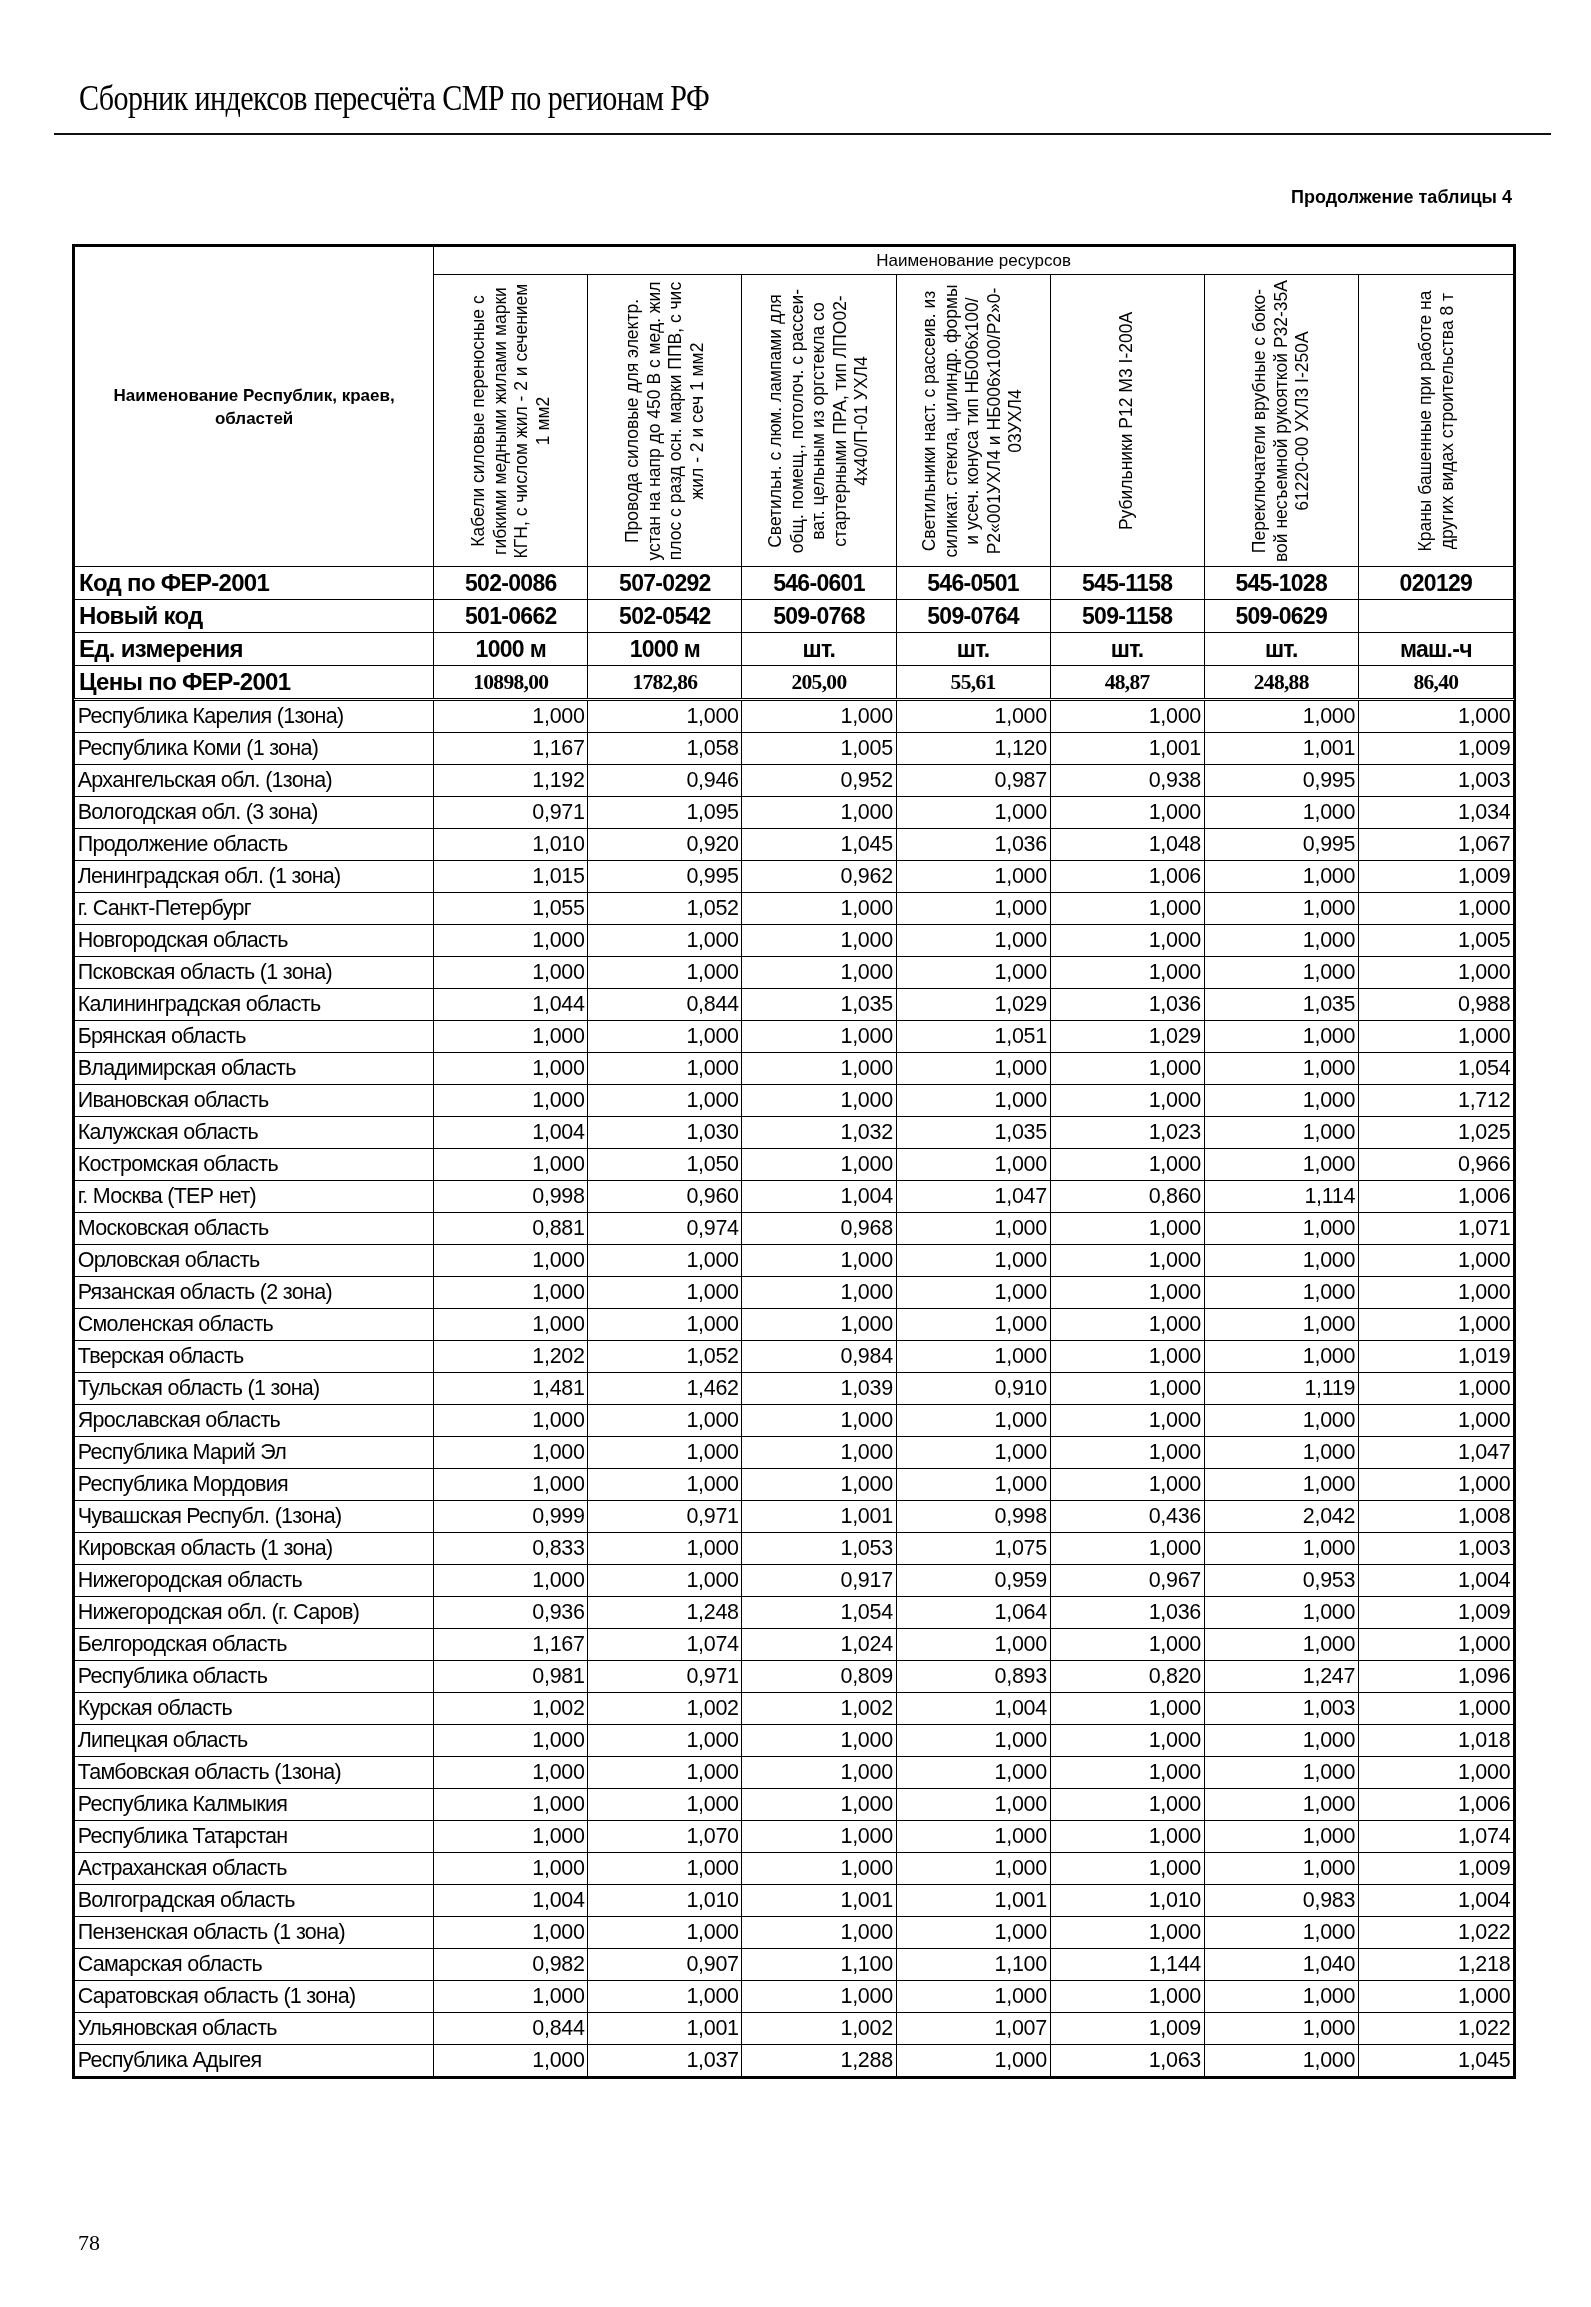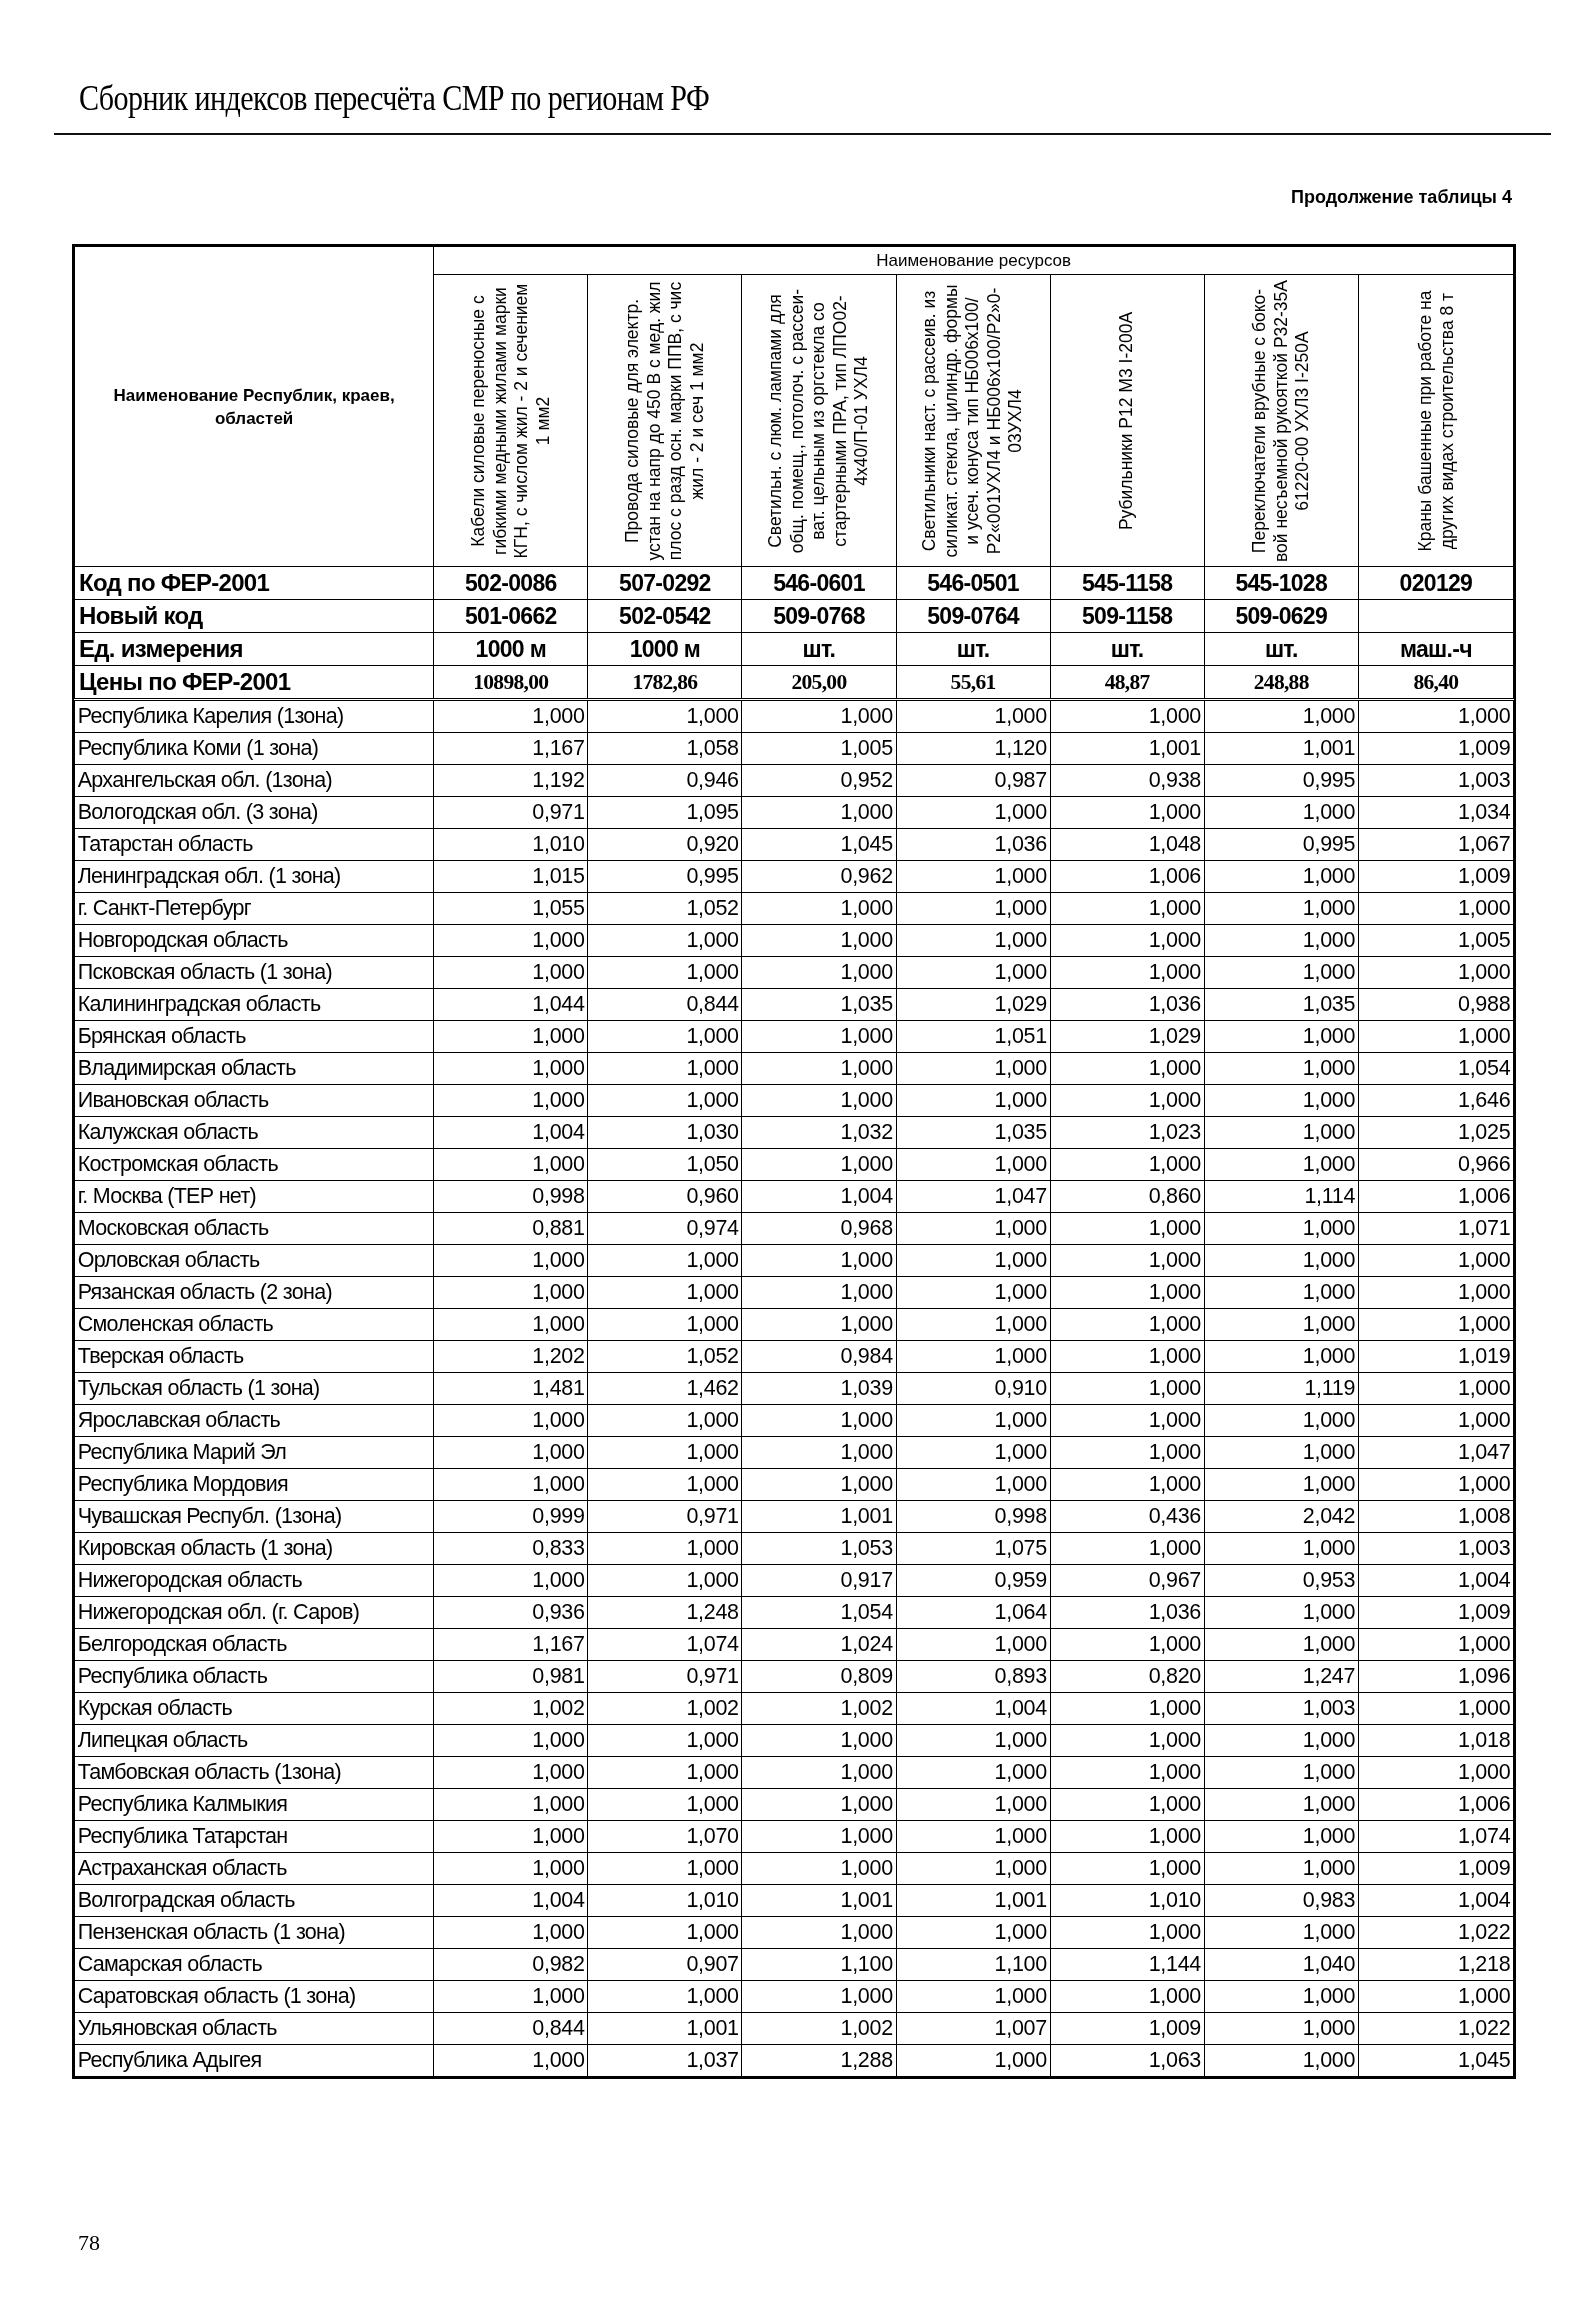--- a/index.html
+++ b/index.html
@@ -172,21 +172,21 @@
           <td class="label">Вологодская обл. (3 зона)</td>
           <td class="v">0,971</td>
           <td class="v">1,095</td>
           <td class="v">1,000</td>
           <td class="v">1,000</td>
           <td class="v">1,000</td>
           <td class="v">1,000</td>
           <td class="v">1,034</td>
         </tr>
         <tr class="row">
-          <td class="label">Татарстан область</td>
+          <td class="label">Продолжение область</td>
           <td class="v">1,010</td>
           <td class="v">0,920</td>
           <td class="v">1,045</td>
           <td class="v">1,036</td>
           <td class="v">1,048</td>
           <td class="v">0,995</td>
           <td class="v">1,067</td>
         </tr>
         <tr class="row">
           <td class="label">Ленинградская обл. (1 зона)</td>
@@ -259,21 +259,21 @@
           <td class="v">1,054</td>
         </tr>
         <tr class="row">
           <td class="label">Ивановская область</td>
           <td class="v">1,000</td>
           <td class="v">1,000</td>
           <td class="v">1,000</td>
           <td class="v">1,000</td>
           <td class="v">1,000</td>
           <td class="v">1,000</td>
-          <td class="v">1,646</td>
+          <td class="v">1,712</td>
         </tr>
         <tr class="row">
           <td class="label">Калужская область</td>
           <td class="v">1,004</td>
           <td class="v">1,030</td>
           <td class="v">1,032</td>
           <td class="v">1,035</td>
           <td class="v">1,023</td>
           <td class="v">1,000</td>
           <td class="v">1,025</td>

